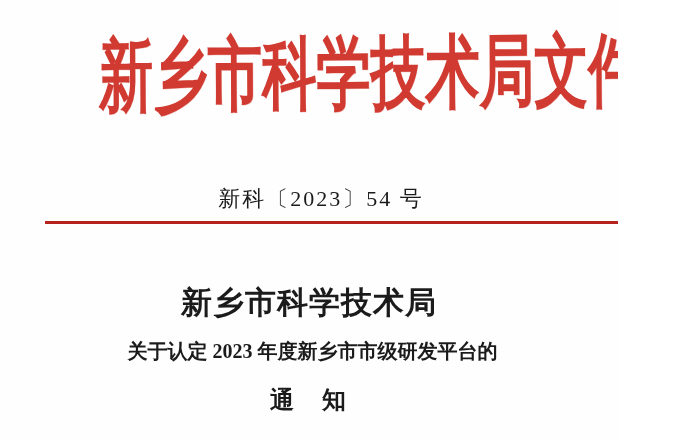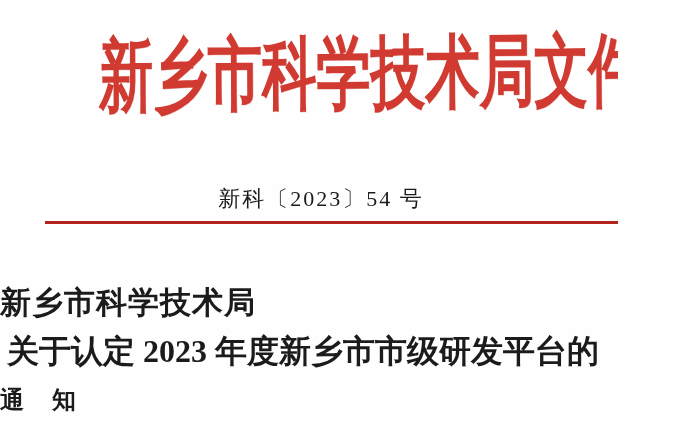--- a/index.html
+++ b/index.html
@@ -57,32 +57,32 @@
     border: none;
     margin: 0;
     padding: 0;
   }
   
   .doc-title {
     position: absolute;
     top: 278px;
     left: 0;
     width: 100%;
-    text-align: left;
+    text-align: center;
     color: #1b1b1b;
     font-weight: bold;
   }
   .doc-title .line1 {
     font-size: 31px;
     line-height: 49px;
     letter-spacing: 1px;
     white-space: nowrap;
   }
   .doc-title .line2 {
-    font-size: 32px;
+    font-size: 20px;
     line-height: 49px;
     letter-spacing: 0px;
     white-space: nowrap;
     padding-left: 7px;
   }
   .doc-title .line3 {
     font-size: 24px;
     line-height: 49px;
     letter-spacing: 2px;
     white-space: nowrap;

